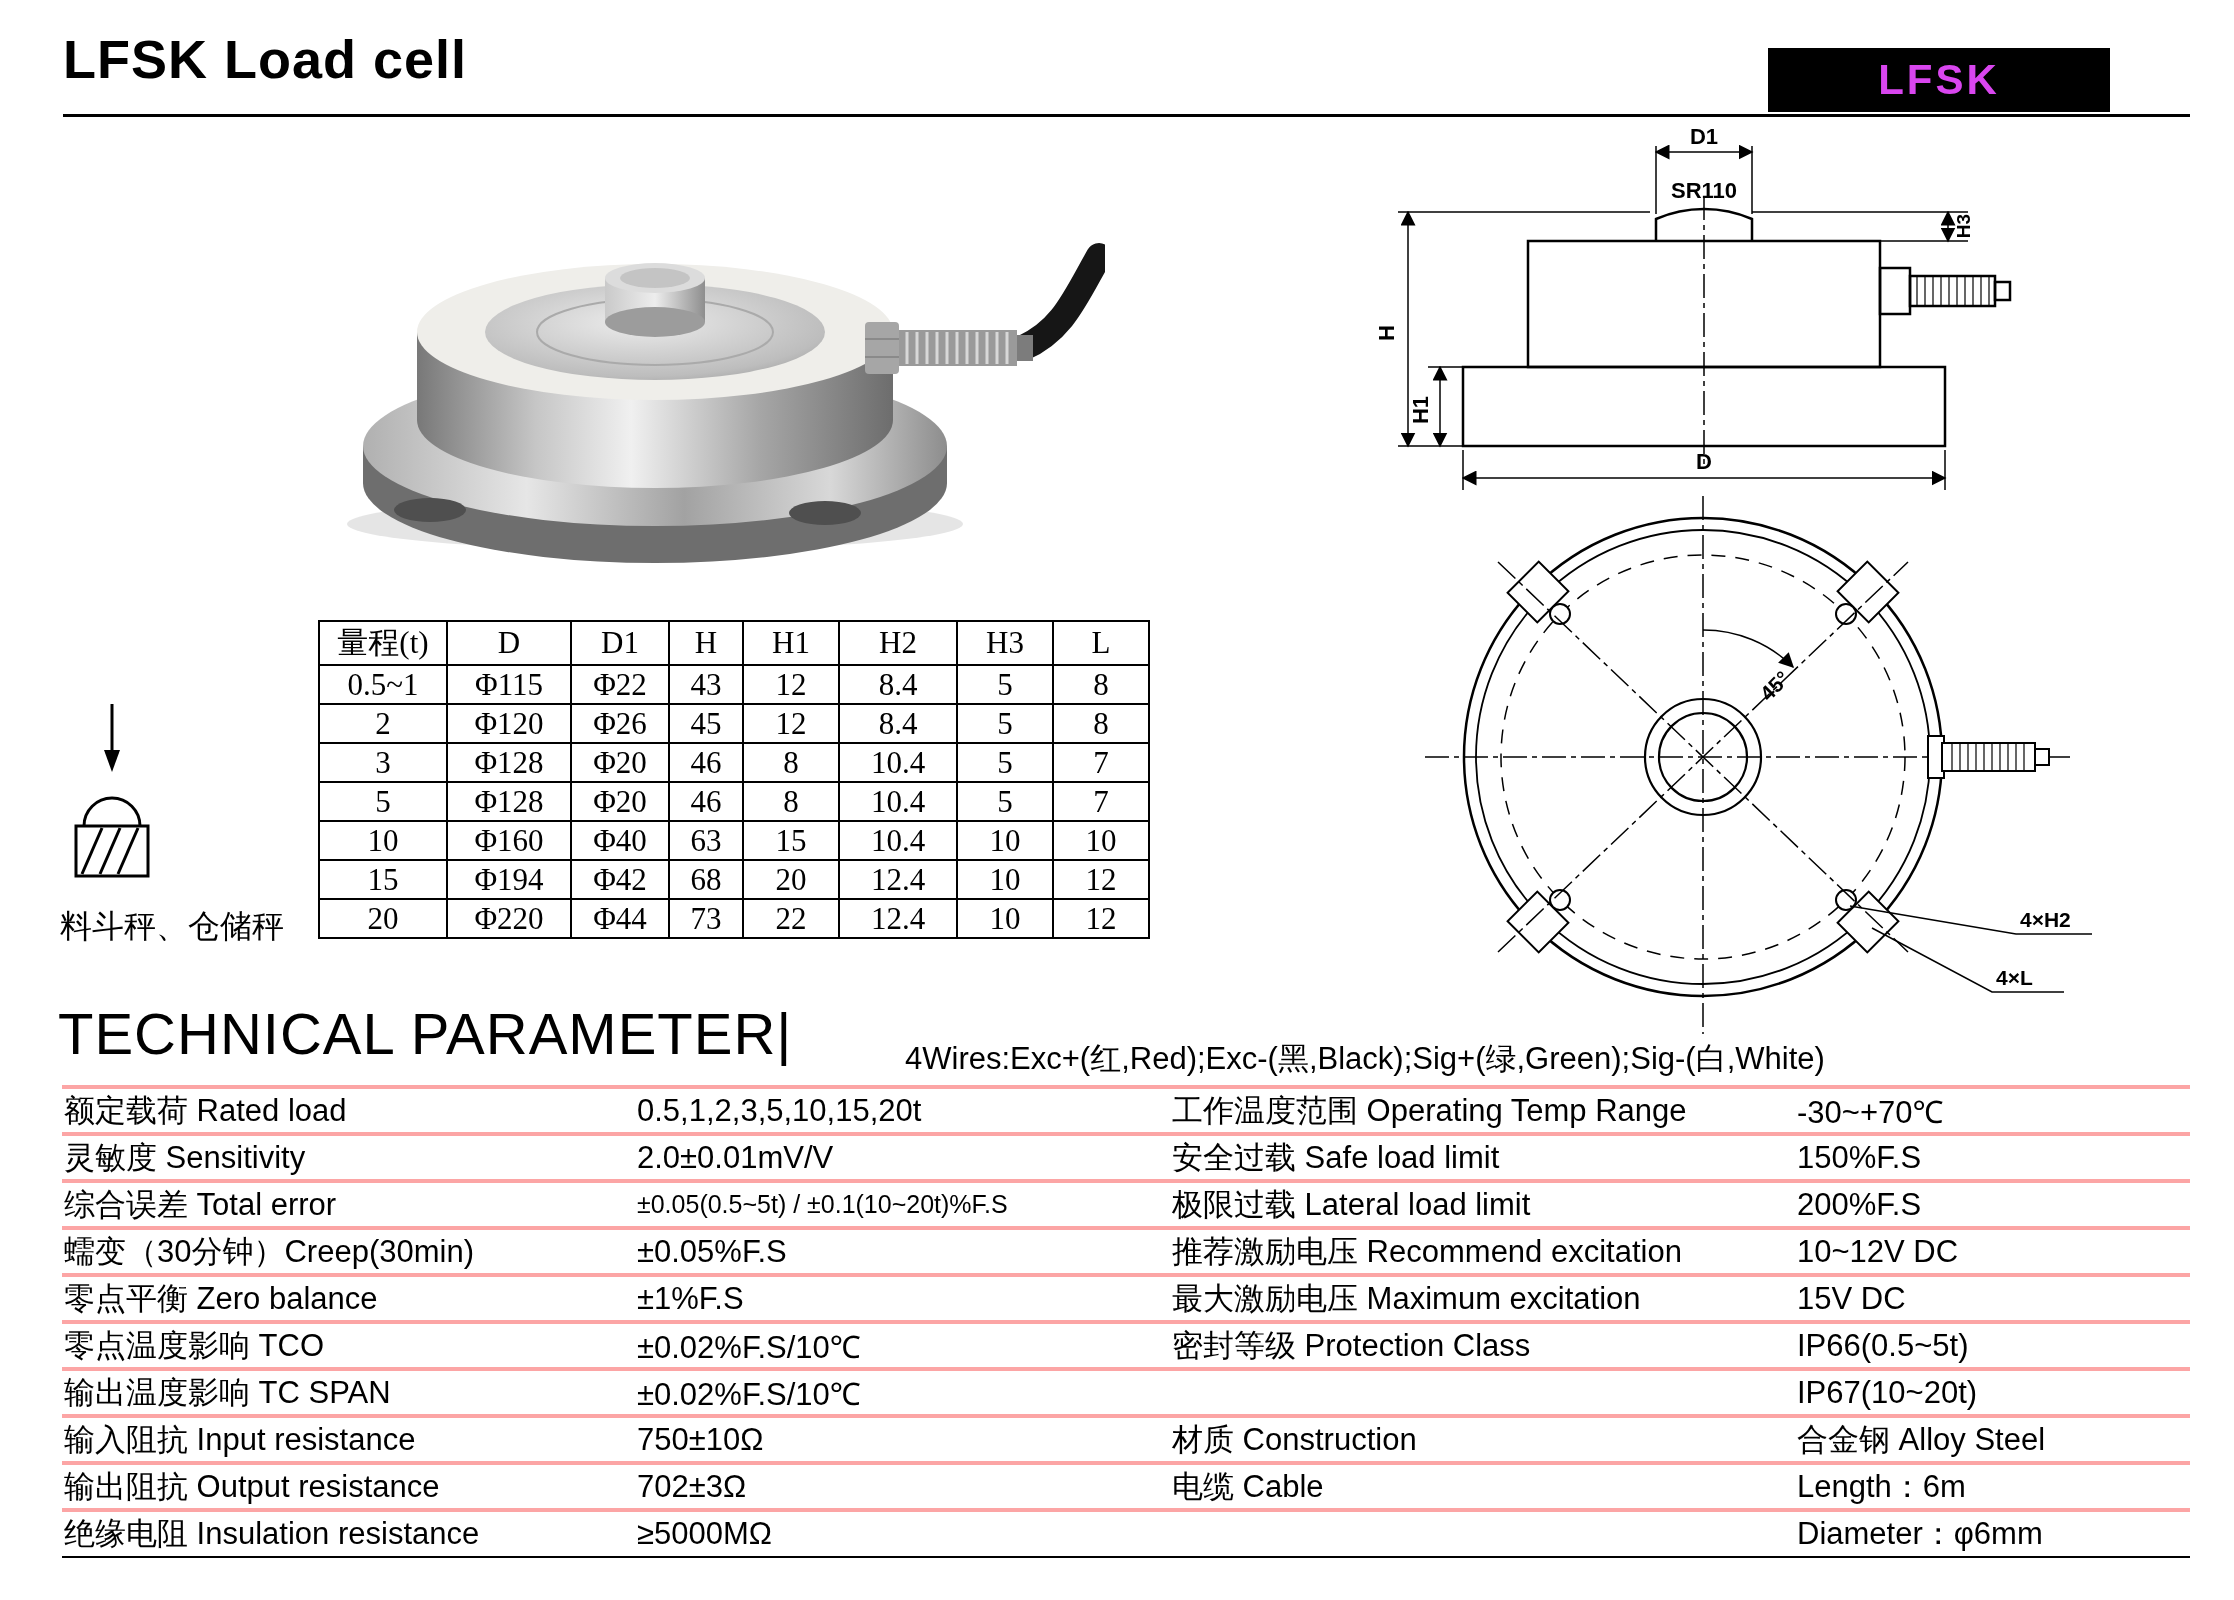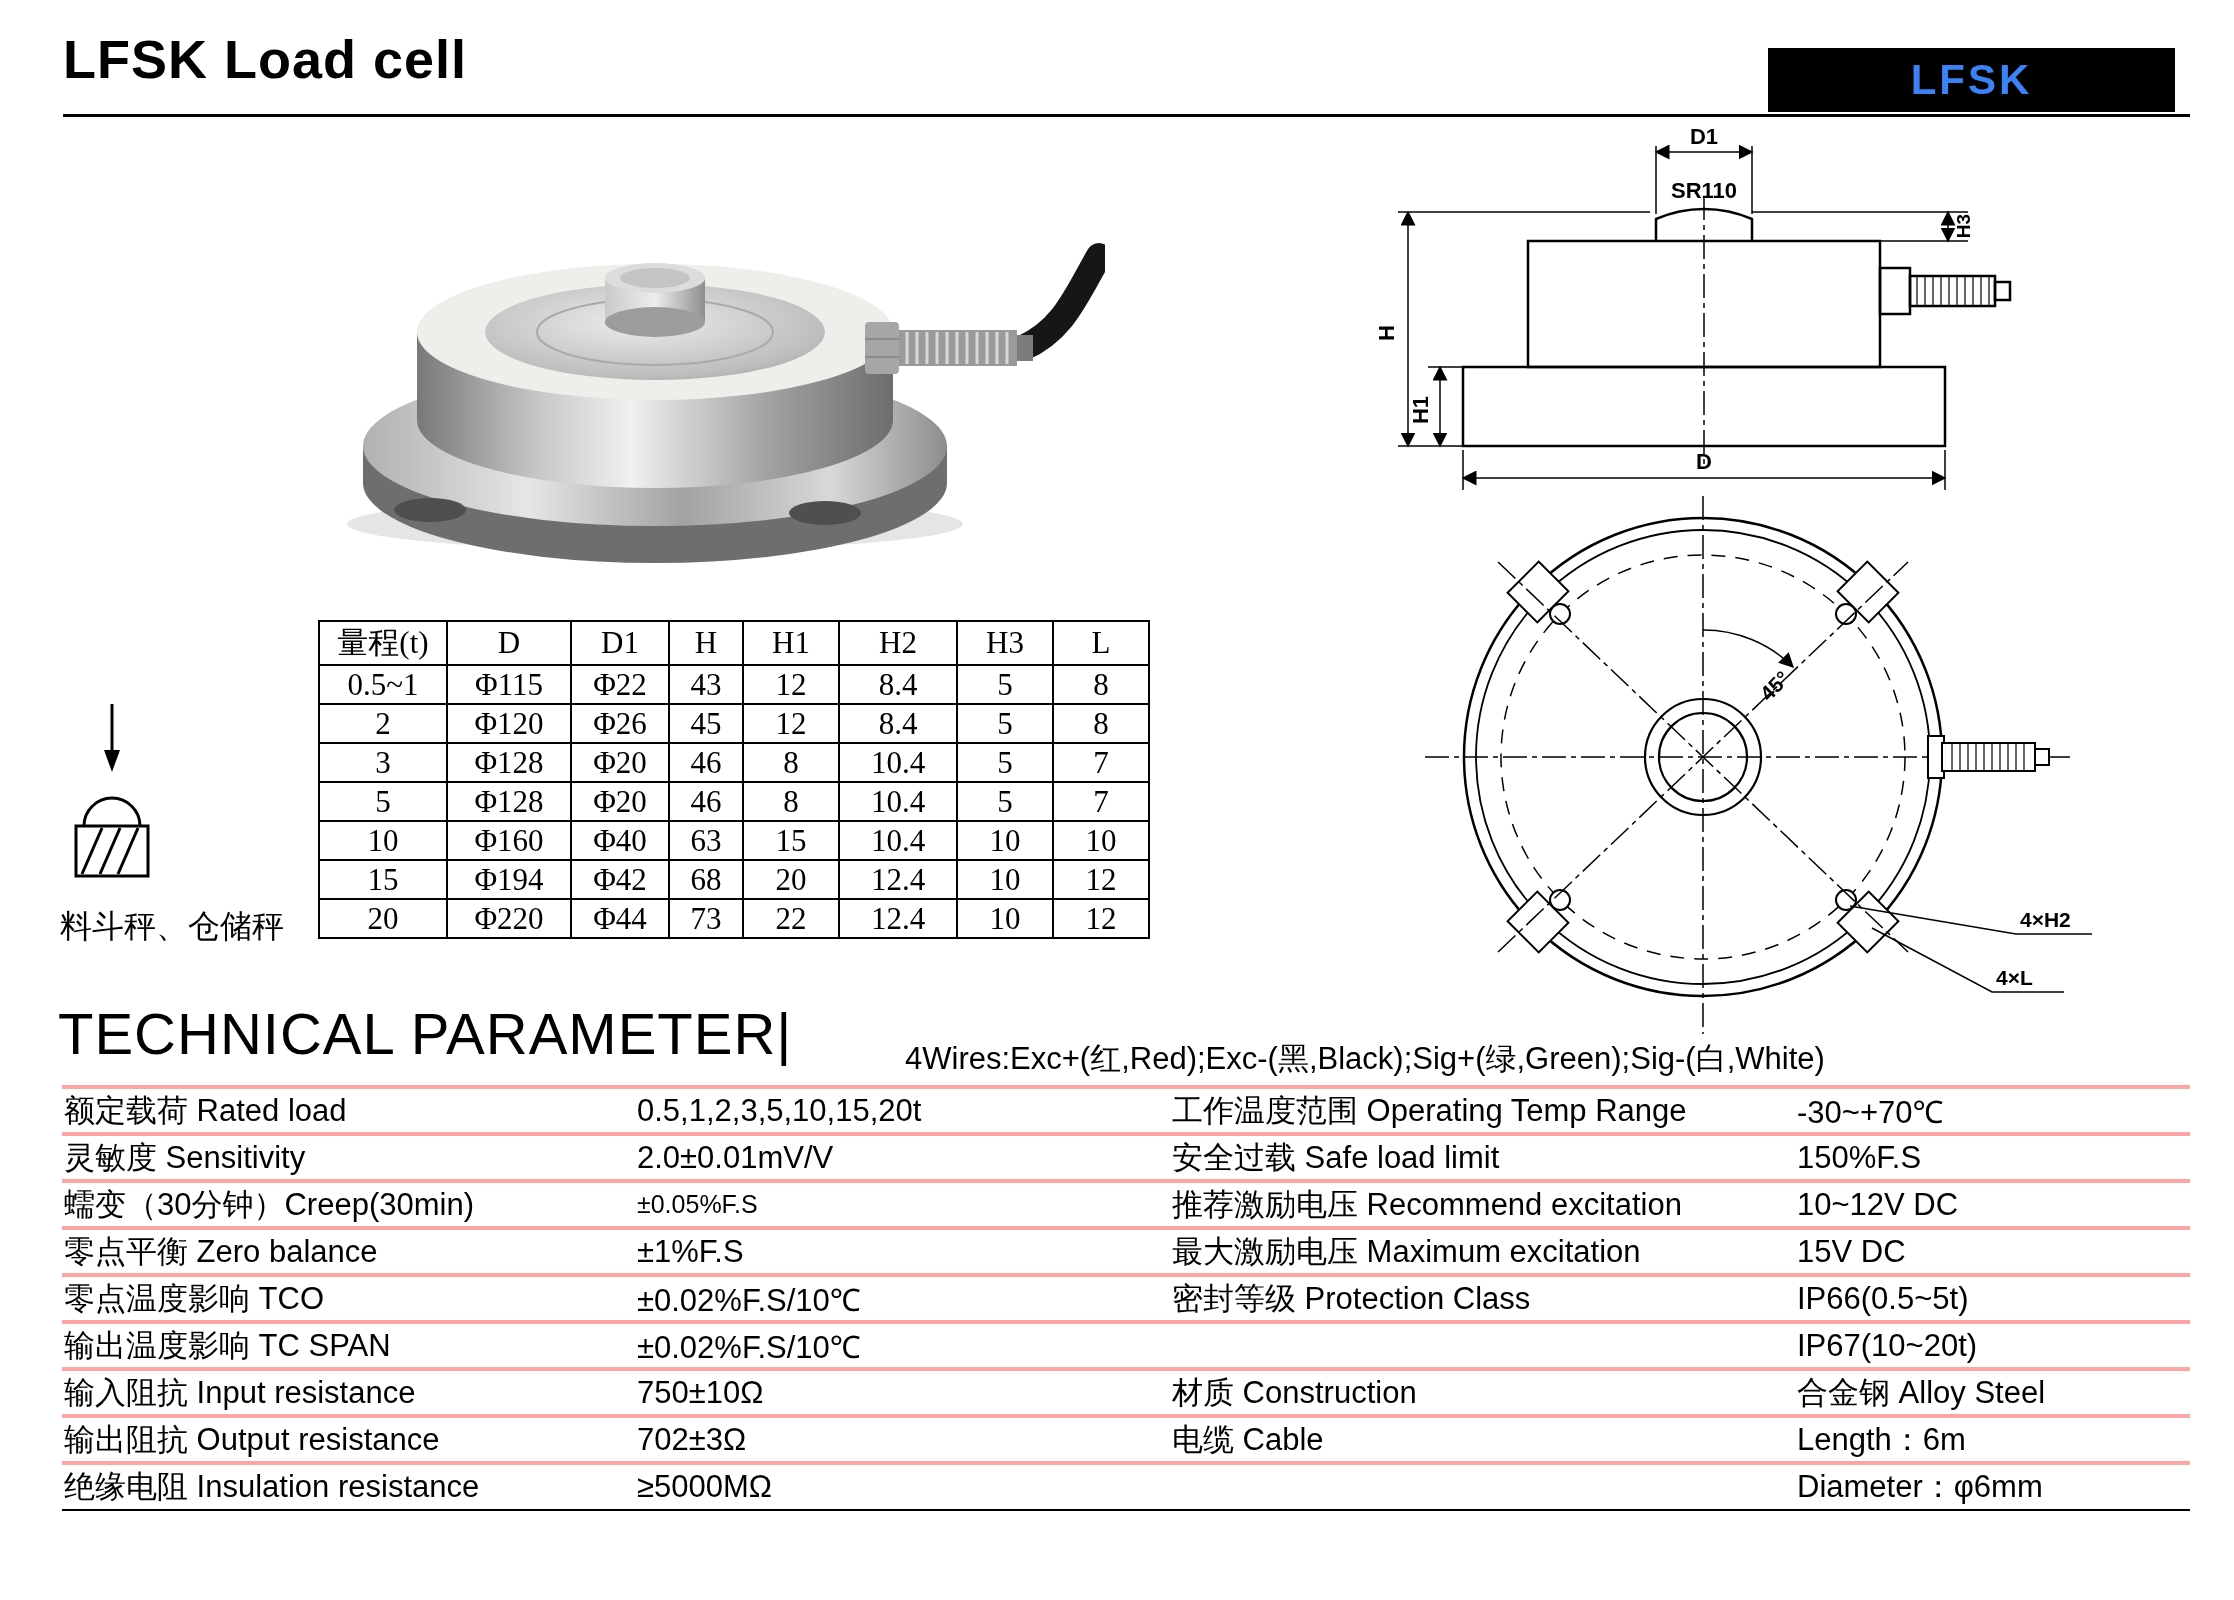--- a/index.html
+++ b/index.html
@@ -6,21 +6,21 @@
   html,body { background:#ffffff; }
   .sheet {
     position:relative; width:2234px; height:1600px; background:#ffffff;
     font-family:"Liberation Sans", sans-serif; color:#000; overflow:hidden;
   }
   .abs { position:absolute; }
 
   .title { left:63px; top:28px; font-size:54px; font-weight:700; letter-spacing:1px; }
   .header-rule { left:63px; top:114px; width:2127px; height:3px; background:#000; }
   .badge {
-    left:1768px; top:48px; width:407px; height:64px; background:#000; color:#3b82f6;
+    left:1768px; top:48px; width:342px; height:64px; background:#000; color:#d946ef;
     display:flex; align-items:center; justify-content:center;
     font-size:42px; font-weight:700; letter-spacing:3px;
   }
 
   
   .dim-table {
     position:absolute; left:318px; top:620px; border-collapse:collapse;
     font-family:"Liberation Serif", serif; font-size:31px; text-align:center;padding-left:12px;
   }
   .dim-table th, .dim-table td {
@@ -373,20 +373,26 @@
       <td>工作温度范围 Operating Temp Range</td>
       <td>-30~+70℃</td>
     </tr>
         <tr>
       <td>灵敏度 Sensitivity</td>
       <td>2.0±0.01mV/V</td>
       <td>安全过载 Safe load limit</td>
       <td>150%F.S</td>
     </tr>
         <tr>
+      <td>综合误差 Total error</td>
+      <td>±0.05(0.5~5t) / ±0.1(10~20t)%F.S</td>
+      <td>极限过载 Lateral load limit</td>
+      <td>200%F.S</td>
+    </tr>
+        <tr>
       <td>蠕变（30分钟）Creep(30min)</td>
       <td>±0.05%F.S</td>
       <td>推荐激励电压 Recommend excitation</td>
       <td>10~12V DC</td>
     </tr>
         <tr>
       <td>零点平衡 Zero balance</td>
       <td>±1%F.S</td>
       <td>最大激励电压 Maximum excitation</td>
       <td>15V DC</td>

